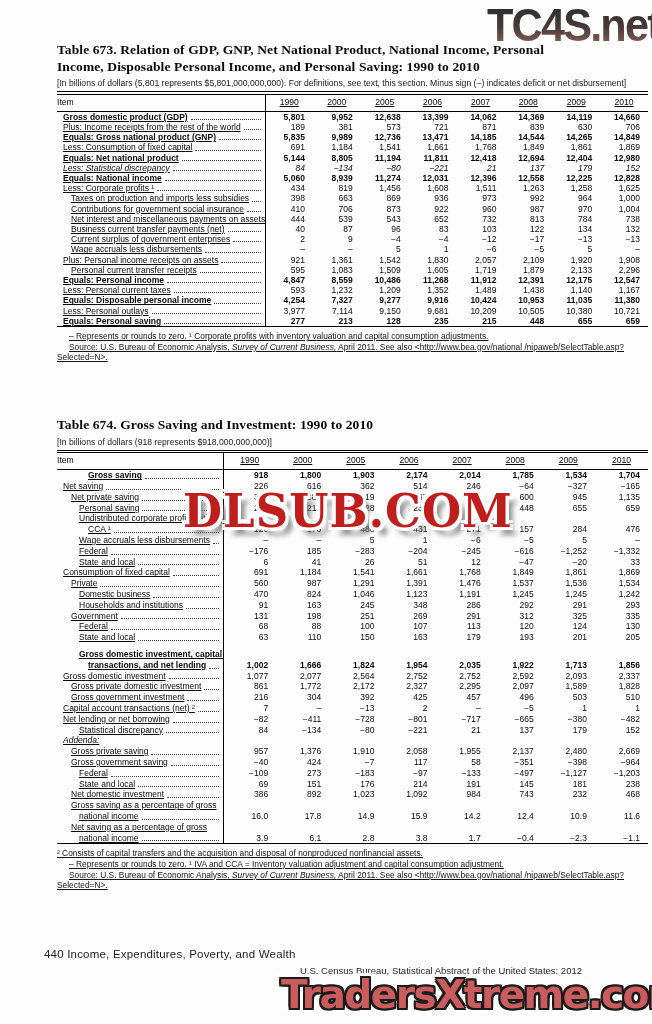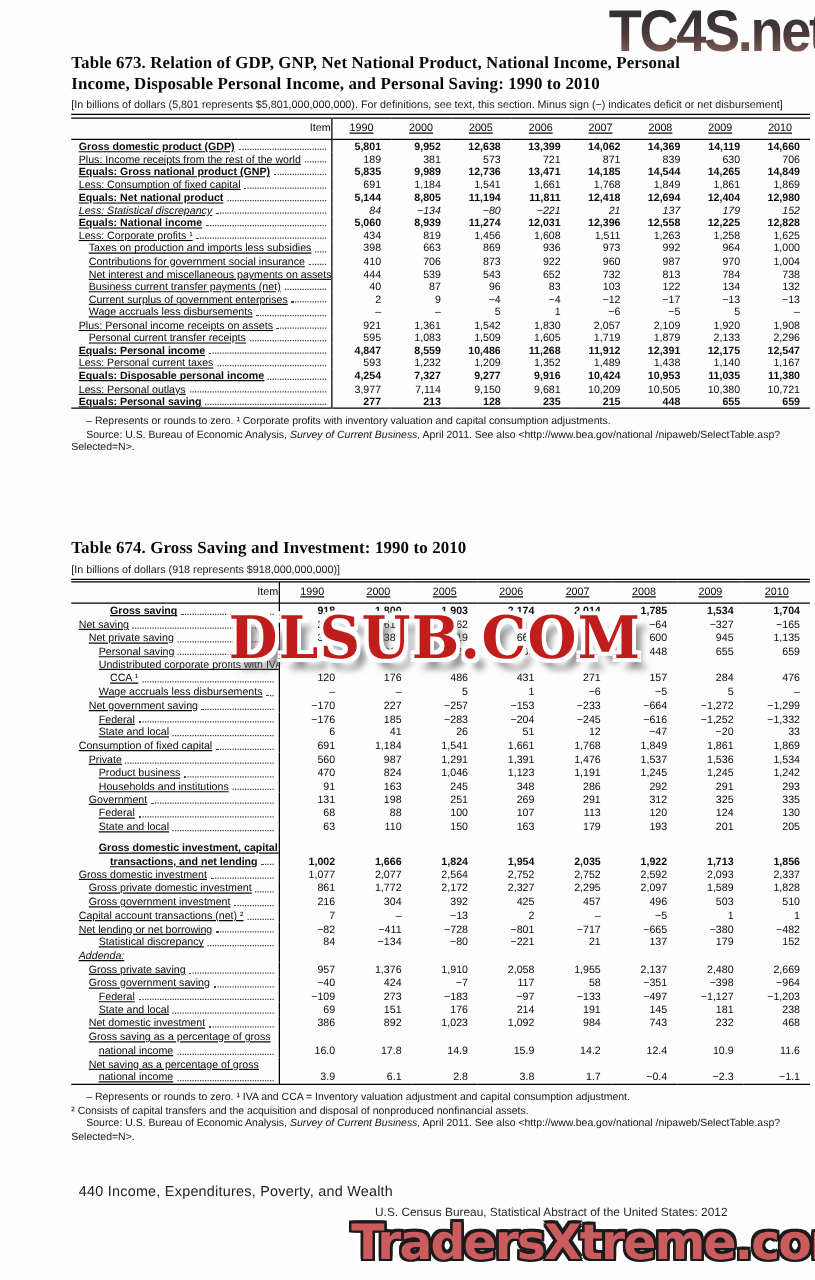--- a/index.html
+++ b/index.html
@@ -5,63 +5,63 @@
   html,body{margin:0;padding:0;}
   body{
     width:652px;height:1024px;position:relative;overflow:hidden;
     background:#fdfdfd;color:#111;
     font-family:"Liberation Sans", sans-serif;
     -webkit-font-smoothing:antialiased;
   }
   
   .block{position:absolute;left:57px;width:591px;}
   #t673-block{top:42px;}
-  #t674-block{top:430px;}
+  #t674-block{top:417px;}
   .tbl-title{
     font-family:"Liberation Serif", serif;
     font-weight:bold;font-size:13.5px;line-height:16.5px;color:#0a0a0a;
     width:505px;letter-spacing:.1px;
   }
   .tbl-note{font-size:8.6px;line-height:10.3px;margin-top:3px;color:#1a1a1a;}
   
   .rule{border-top:1px solid #000;padding-top:1.5px;margin-top:3px;}
   table.stat{
     width:591px;border-collapse:collapse;table-layout:fixed;
     border-top:1px solid #000;border-bottom:1.5px solid #000;
     font-size:8.5px;color:#0a0a0a;
   }
   table.stat col.c-item{width:var(--itemw);}
   table.stat thead th{
     font-weight:normal;font-size:8.6px;line-height:13px;padding:1px 0 2px 0;
     border-bottom:1.6px solid #000;
   }
-  table.stat thead th.col-item{text-align:right;border-right:1px solid #000;}
+  table.stat thead th.col-item{text-align:left;border-right:1px solid #000;}
   table.stat thead th.col-yr{text-align:center;text-decoration:underline;}
   table.stat td{padding:0;vertical-align:bottom;}
   table.stat td.item{border-right:1px solid #000;overflow:hidden;}
   table.stat td.val{text-align:right;padding-right:8px;white-space:nowrap;}
   .t673 tbody td{line-height:10.2px;}
   .t674 tbody td{line-height:10.8px;}
   tr.bold td{font-weight:bold;}
   tr.italic td{font-style:italic;}
   tr.addenda td.item{font-style:italic;}
   tr.gap td{padding-top:6px;}
   .lbl{display:flex;align-items:flex-end;white-space:nowrap;text-decoration:underline;}
   .lead{flex:1;border-bottom:1.3px dotted #444;margin:0 4px 2px 3px;min-width:4px;}
   .ind0{padding-left:6px;}
   .ind1{padding-left:14px;}
   .ind2{padding-left:22px;}
   .ind3{padding-left:31px;}
   
-  .fnotes{margin-top:4px;font-size:8.4px;line-height:10.6px;color:#151515;}
+  .fnotes{margin-top:4px;font-size:8.4px;line-height:10.6px;color:#151515;text-decoration:underline;}
   .fn{padding-left:0;}
   .fn.indent{text-indent:12px;}
   .fn .it{font-style:italic;}
   
-  #footer-page{position:absolute;left:63px;top:948px;font-size:11.5px;color:#232323;letter-spacing:.2px;}
+  #footer-page{position:absolute;left:44px;top:948px;font-size:11.5px;color:#232323;letter-spacing:.2px;}
   #footer-source{position:absolute;left:300px;top:965px;font-size:9.5px;color:#262626;}
   
   #wm-top{
     position:absolute;top:0px;right:-8px;z-index:5;
     font-family:"Liberation Sans", sans-serif;font-weight:bold;
     font-size:47px;line-height:50px;letter-spacing:-2px;
     transform:scaleX(.92);transform-origin:right top;
     background:linear-gradient(#2e2e30 15%, #4a3a3a 55%, #7e5a52 85%, #9c7a6e 100%);
     -webkit-background-clip:text;background-clip:text;color:transparent;
     white-space:nowrap;
@@ -591,36 +591,20 @@
             <td class="val">–</td>
             <td class="val">5</td>
             <td class="val">1</td>
             <td class="val">−6</td>
             <td class="val">−5</td>
             <td class="val">5</td>
             <td class="val">–</td>
           </tr>
           <tr>
             <td class="item">
-              <div class="lbl ind1">
-                <span>Net government saving</span>
-                <span class="lead"></span>
-              </div>
-            </td>
-            <td class="val">−170</td>
-            <td class="val">227</td>
-            <td class="val">−257</td>
-            <td class="val">−153</td>
-            <td class="val">−233</td>
-            <td class="val">−664</td>
-            <td class="val">−1,272</td>
-            <td class="val">−1,299</td>
-          </tr>
-          <tr>
-            <td class="item">
               <div class="lbl ind2">
                 <span>Federal</span>
                 <span class="lead"></span>
               </div>
             </td>
             <td class="val">−176</td>
             <td class="val">185</td>
             <td class="val">−283</td>
             <td class="val">−204</td>
             <td class="val">−245</td>
@@ -672,21 +656,21 @@
             <td class="val">1,291</td>
             <td class="val">1,391</td>
             <td class="val">1,476</td>
             <td class="val">1,537</td>
             <td class="val">1,536</td>
             <td class="val">1,534</td>
           </tr>
           <tr>
             <td class="item">
               <div class="lbl ind2">
-                <span>Product business</span>
+                <span>Domestic business</span>
                 <span class="lead"></span>
               </div>
             </td>
             <td class="val">470</td>
             <td class="val">824</td>
             <td class="val">1,046</td>
             <td class="val">1,123</td>
             <td class="val">1,191</td>
             <td class="val">1,245</td>
             <td class="val">1,245</td>
@@ -1001,22 +985,22 @@
             <td class="val">3.8</td>
             <td class="val">1.7</td>
             <td class="val">−0.4</td>
             <td class="val">−2.3</td>
             <td class="val">−1.1</td>
           </tr>
         </tbody>
     </table>
   </div>
   <div class="fnotes">
+    <div class="fn">² Consists of capital transfers and the acquisition and disposal of nonproduced nonfinancial assets.</div>
     <div class="fn indent">– Represents or rounds to zero. ¹ IVA and CCA = Inventory valuation adjustment and capital consumption adjustment.</div>
-    <div class="fn">² Consists of capital transfers and the acquisition and disposal of nonproduced nonfinancial assets.</div>
     <div class="fn indent"><span>Source: U.S. Bureau of Economic Analysis, </span><span class="it">Survey of Current Business,</span><span> April 2011. See also &lt;http://www.bea.gov/national /nipaweb/SelectTable.asp?Selected=N&gt;.</span></div>
   </div>
 </div>
 
 <div id="wm-mid">DLSUB.COM</div>
 
 <div id="footer-page">440  Income, Expenditures, Poverty, and Wealth</div>
 <div id="footer-source">U.S. Census Bureau, Statistical Abstract of the United States: 2012</div>
 
 <div id="wm-bottom">TradersXtreme.com</div>

